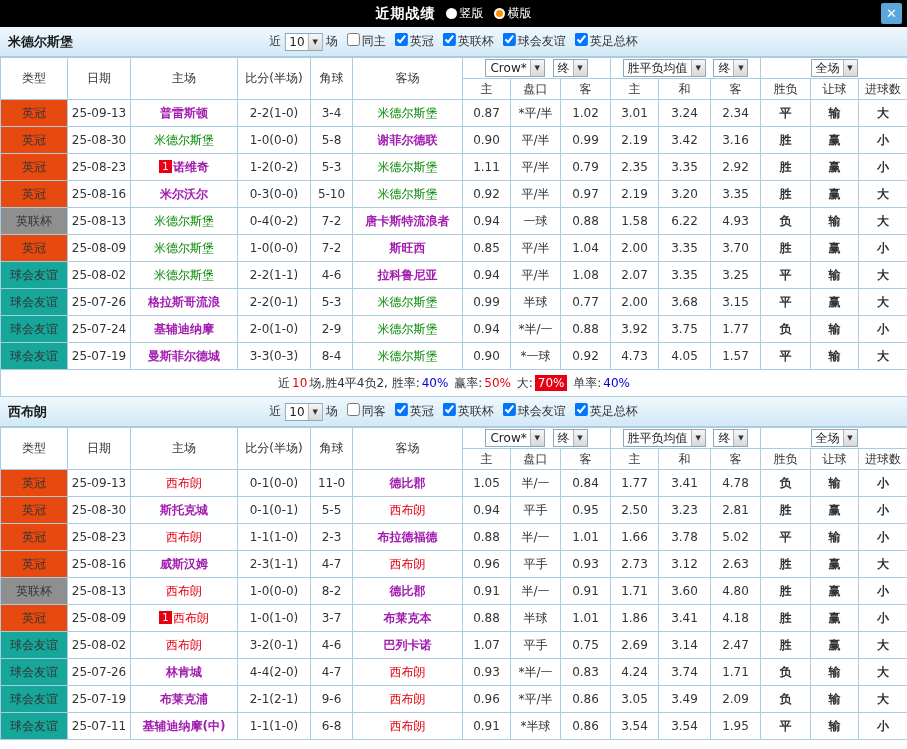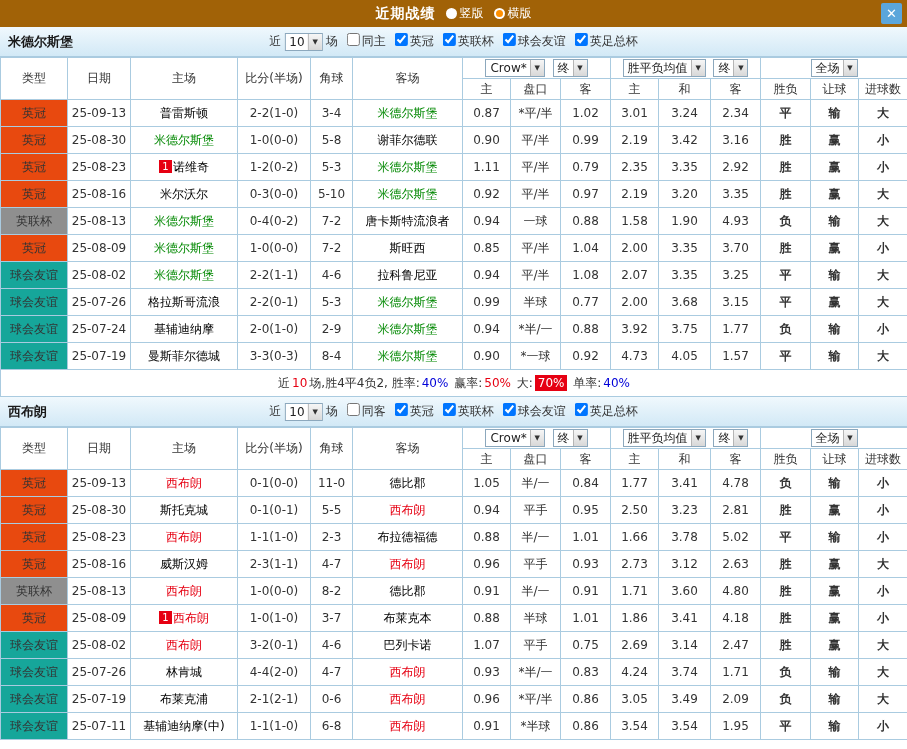--- a/index.html
+++ b/index.html
@@ -1,20 +1,20 @@
 <!DOCTYPE html>
 <html><head>
 <meta charset="utf-8">
 <style>
   html,body { margin:0; padding:0; width:907px; height:749px; overflow:hidden;
               font-family:"DejaVu Sans","Liberation Sans",sans-serif; background:#fff; }
   * { box-sizing:border-box; }
 
   
-  .topbar { height:27px; background:#a16207; position:relative;
+  .topbar { height:27px; background:#000000; position:relative;
             display:flex; align-items:center; justify-content:center; }
   .tb-title { font-size:14px; font-weight:bold; color:#ffffff; letter-spacing:1px; }
   .tb-radio { width:11px; height:11px; background:#fff; border-radius:50%;
               display:inline-block; margin-left:10px; position:relative; cursor:pointer; }
   .tb-radio.sel::after { content:''; position:absolute; left:2px; top:2px; right:2px; bottom:2px;
                          background:#ff9000; border-radius:50%; }
   .tb-rlabel { color:#fff; font-size:12px; margin-left:3px; cursor:pointer; }
   .tb-close { position:absolute; right:5px; top:3px; width:21px; height:21px;
               background:#5ba6db; color:#fff; text-align:center; line-height:21px;
               font-size:13px; font-weight:bold; border-radius:2px; cursor:pointer; }
@@ -48,21 +48,21 @@
   .grid tbody td { height:27px; color:#333; }
 
   .type { color:#fff; }
   .type.league   { background:#e8490f; }
   .type.cup      { background:#8f8f8f; }
   .type.friendly { background:#16a69a; }
 
   .c-red   { color:#e60012; }
   .c-blue  { color:#0000d8; }
   .c-green { color:#008800; }
-  .c-black { color:#000000; }
+  .c-black { color:#a21caf;font-weight:bold; }
 
   .res { font-weight:bold; }
   .badge { display:inline-block; min-width:13px; height:13px; line-height:13px;
            background:#e60012; color:#fff; font-size:10px; margin-right:1px;
            vertical-align:1px; }
   .summary { height:26px; background:#fff; font-size:12px; }
   .summary span { margin:0 1px; }
 </style>
 </head>
 <body>
@@ -248,21 +248,21 @@
         <td class="type cup">英联杯</td>
         <td>25-08-13</td>
         <td class="team"><span class="c-green">米德尔斯堡</span></td>
         <td class="score c-red">0-4(0-2)</td>
         <td>7-2</td>
         <td class="team"><span class="c-black">唐卡斯特流浪者</span></td>
         <td>0.94</td>
         <td class="c-red">一球</td>
         <td>0.88</td>
         <td>1.58</td>
-        <td>1.90</td>
+        <td>6.22</td>
         <td>4.93</td>
         <td class="res c-blue">负</td>
         <td class="res c-blue">输</td>
         <td class="res c-red">大</td>
       </tr>
       <tr>
         <td class="type league">英冠</td>
         <td>25-08-09</td>
         <td class="team"><span class="c-green">米德尔斯堡</span></td>
         <td class="score c-red">1-0(0-0)</td>
@@ -584,21 +584,21 @@
         <td>1.71</td>
         <td class="res c-blue">负</td>
         <td class="res c-blue">输</td>
         <td class="res c-red">大</td>
       </tr>
       <tr>
         <td class="type friendly">球会友谊</td>
         <td>25-07-19</td>
         <td class="team"><span class="c-black">布莱克浦</span></td>
         <td class="score c-red">2-1(2-1)</td>
-        <td>0-6</td>
+        <td>9-6</td>
         <td class="team"><span class="c-red">西布朗</span></td>
         <td>0.96</td>
         <td class="c-red">*平/半</td>
         <td>0.86</td>
         <td>3.05</td>
         <td>3.49</td>
         <td>2.09</td>
         <td class="res c-blue">负</td>
         <td class="res c-blue">输</td>
         <td class="res c-red">大</td>

